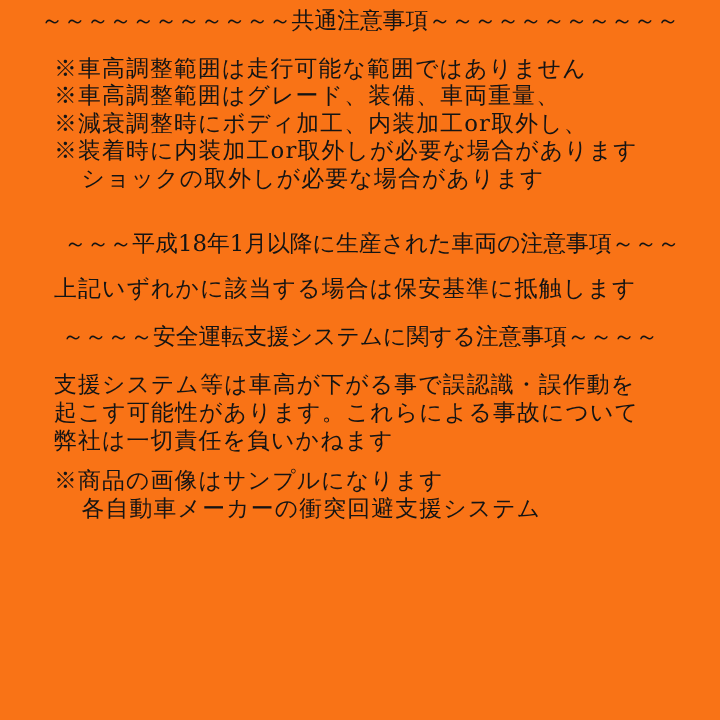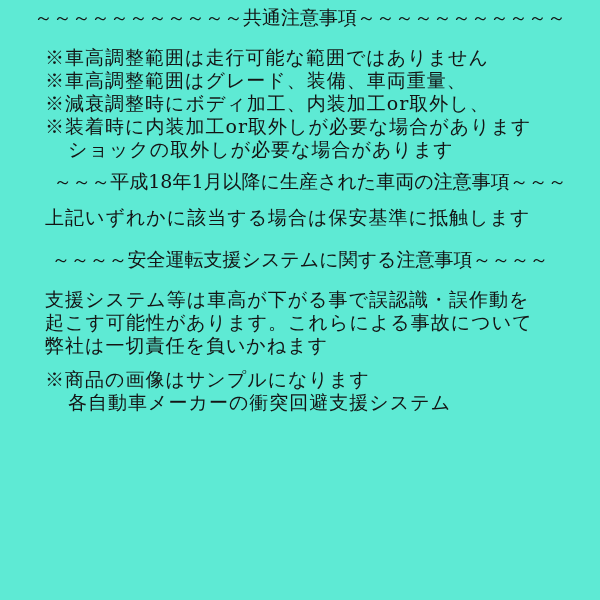--- a/index.html
+++ b/index.html
@@ -7,37 +7,37 @@
     padding: 0;
     background: #ffffff;
   }
   .doc {
     position: relative;
     width: 600px;
     height: 600px;
     overflow: hidden;
     box-sizing: border-box;
     padding: 6px 26px 0 45px;
-    background: #5eead4;
+    background: #f97316;
     color: #141414;
     font-family: "DejaVu Serif", "Liberation Serif", serif;
     font-size: 19px;
     line-height: 23px;
     letter-spacing: 1px;
     white-space: nowrap;
   }
   .header {
     text-align: center;
     letter-spacing: 0;
     margin-left: -45px;
     margin-right: -26px;
   }
   .block { margin-top: 17px; }
-  .mt-h2 { margin-top: 9px; padding-left: 20px; }
-  .mt-concl { margin-top: 15px; font-family: Liberation Mono, monospace; }
+  .mt-h2 { margin-top: 31px; padding-left: 20px; }
+  .mt-concl { margin-top: 15px; }
   .mt-h3 { margin-top: 17px; }
   .mt-sample { margin-top: 11px; }
   .line { height: 23px; }
   .indented { padding-left: 23px; }
 </style>
 </head>
 <body>
 
 <div class="doc">
 

